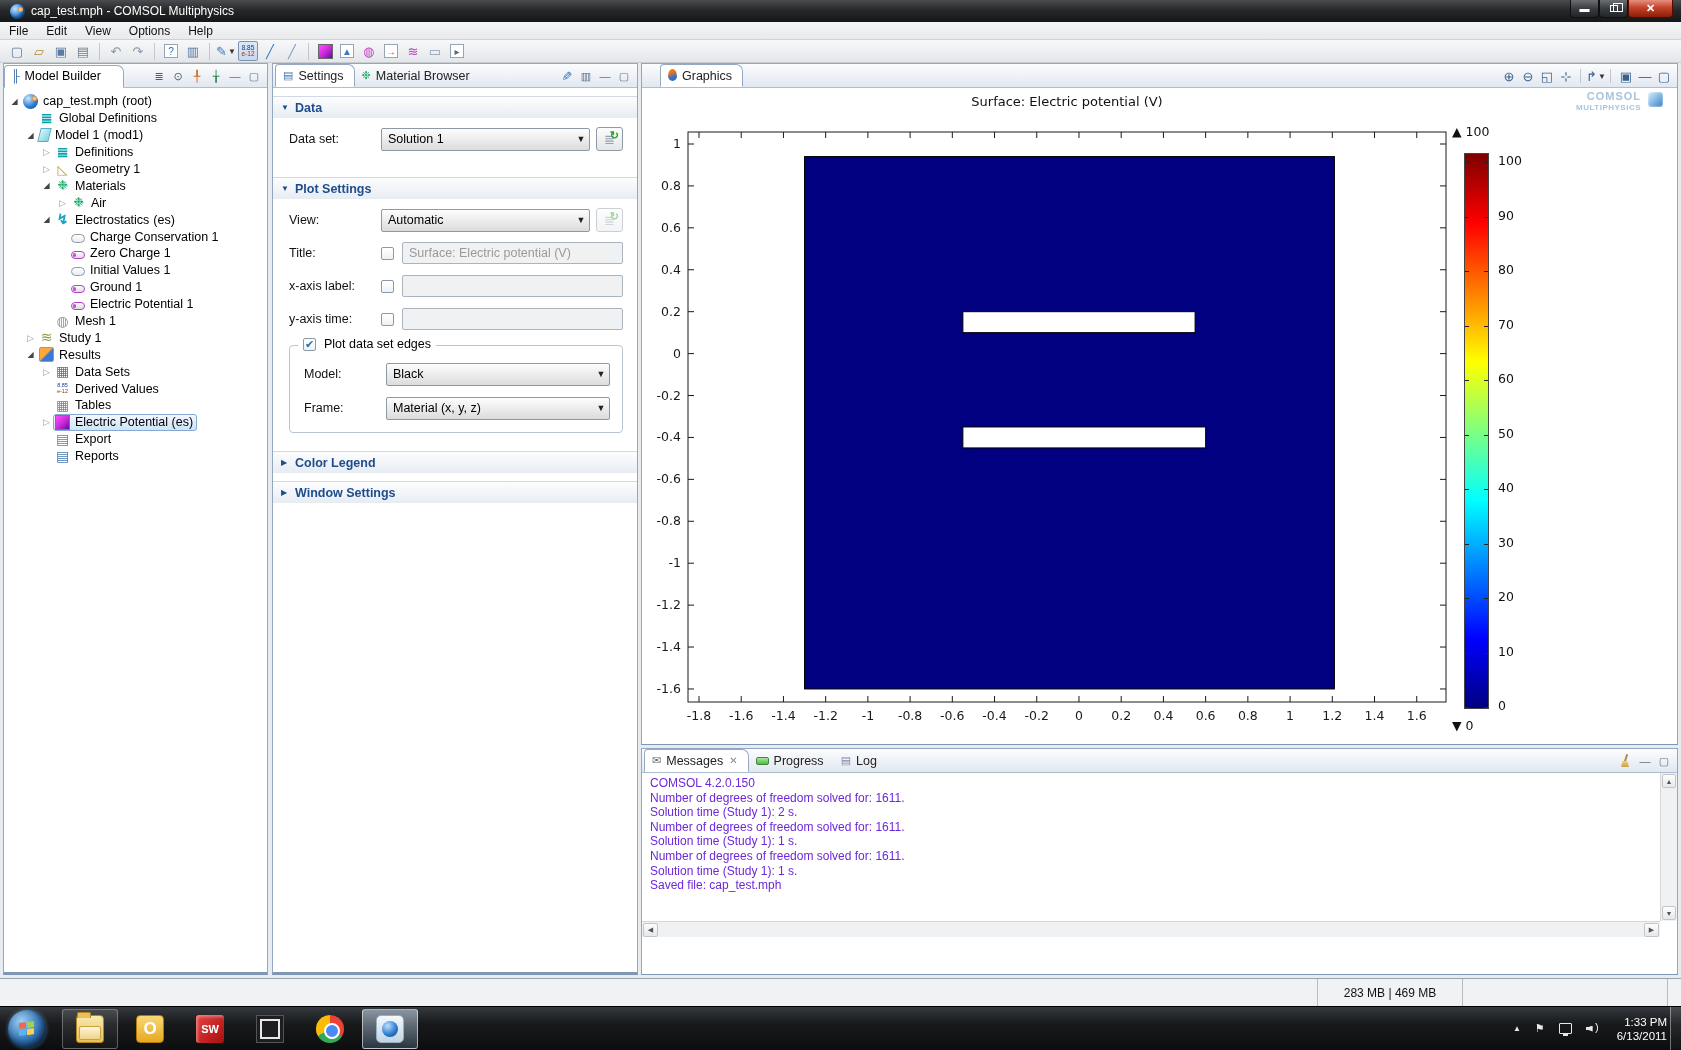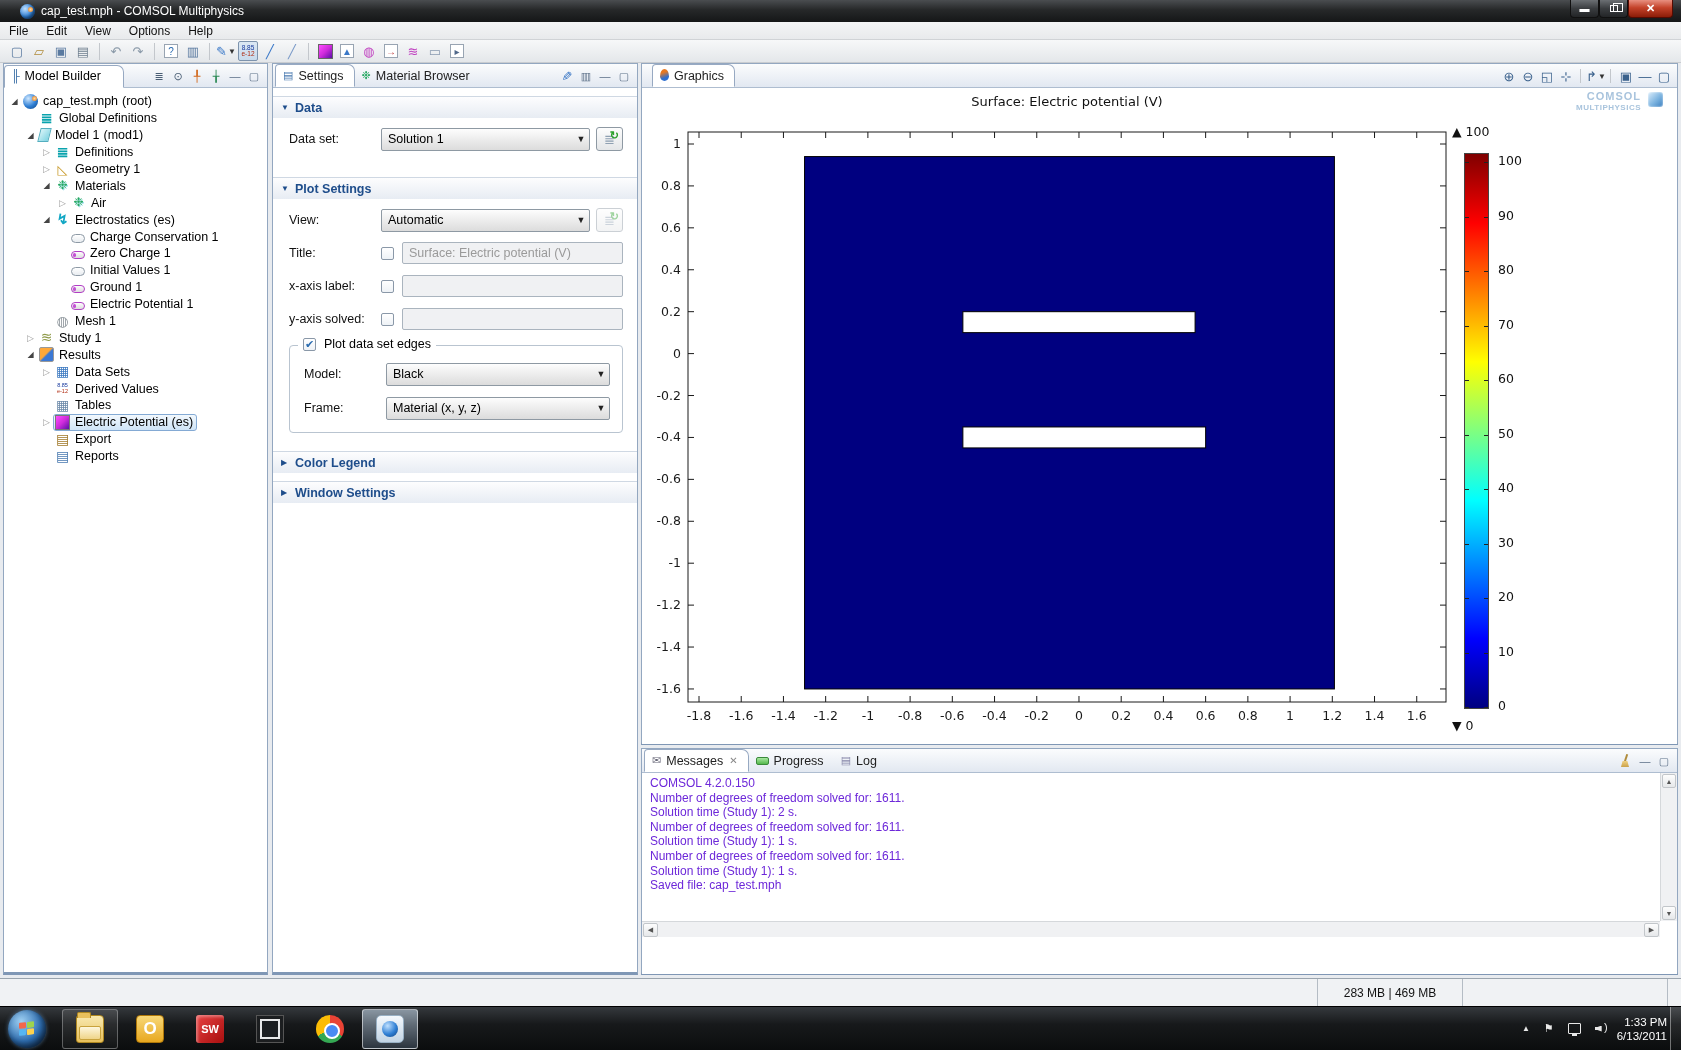--- a/index.html
+++ b/index.html
@@ -2,21 +2,21 @@
 <html><head>
 <meta charset="utf-8">
 <style>
   * { margin:0; padding:0; box-sizing:border-box; }
   html,body { width:1681px; height:1050px; overflow:hidden; }
   body { font-family:"Liberation Sans", sans-serif; font-size:12.5px; background:#e8ebef; position:relative; }
 
   
   .titlebar { position:absolute; left:0; top:0; width:1681px; height:22px;
     background:linear-gradient(#4a4d50,#262829 45%,#151617); color:#fff;
-    display:flex; align-items:center; padding-left:20px; font-size:12px; }
+    display:flex; align-items:center; padding-left:10px; font-size:12px; }
   .app-icon { width:15px; height:15px; border-radius:50%;
     background:radial-gradient(circle at 34% 32%, #bfe0ff, #2f7fd4 55%, #0c3f7e);
     box-shadow:inset -2px -2px 3px rgba(0,0,0,.4); margin-right:6px; position:relative; }
   .app-icon::after{ content:""; position:absolute; right:2px; top:3px; width:5px; height:5px;
     border-radius:50%; background:radial-gradient(#ffd9a0,#e07818); }
   .win-controls { position:absolute; right:8px; top:0; display:flex; }
   .win-btn { width:29px; height:18px; border:1px solid #101010; border-top:none;
     border-radius:0 0 4px 4px; background:linear-gradient(#6b6f73,#3a3d40 50%,#232527);
     color:#fff; font-size:10px; display:flex; align-items:center; justify-content:center; }
   .win-btn.close { width:45px; background:linear-gradient(#e89080,#c4432a 45%,#8c1d08);
@@ -225,21 +225,21 @@
     background:radial-gradient(circle at 35% 30%, #bfe0ff, #2f7fd4 55%, #0c3f7e); }
   .tray { position:absolute; right:14px; top:0; height:100%; display:flex; align-items:center; }
   .tray-ic { color:#e8e8e8; margin:0 7px; font-size:11px; }
   .tray-ic.expand { font-size:8px; }
   .net-ic { width:13px; height:11px; border:1px solid #e8e8e8; border-radius:1px; position:relative; margin:0 7px; }
   .net-ic::after { content:""; position:absolute; left:3px; bottom:-3px; width:5px; height:2px; background:#e8e8e8; }
   .spk-ic { width:14px; height:12px; position:relative; margin:0 7px; }
   .spk-ic::before { content:""; position:absolute; left:0; top:3px; width:7px; height:6px; background:#e8e8e8;
     clip-path:polygon(0 25%, 40% 25%, 100% 0, 100% 100%, 40% 75%, 0 75%); }
   .spk-ic::after { content:")"; position:absolute; right:1px; top:-2px; color:#e8e8e8; font-size:11px; }
-  .clock { color:#fff; font-size:11.5px; text-align:right; line-height:14px; margin-left:1px; }
+  .clock { color:#fff; font-size:11.5px; text-align:right; line-height:14px; margin-left:10px; }
   .show-desktop { position:absolute; right:0; top:0; width:11px; height:100%;
     background:linear-gradient(rgba(255,255,255,.10),rgba(255,255,255,.02));
     border-left:1px solid rgba(255,255,255,.4); }
 </style>
 </head>
 <body>
 
 <div class="titlebar">
   <span class="app-icon"></span>
   <span>cap_test.mph - COMSOL Multiphysics</span>
@@ -560,21 +560,21 @@
       </div>
     </div>
     <div class="frow">
       <span class="flabel">x-axis label:</span>
       <span class="cb"></span>
       <div class="tfield">
           <span></span>
         </div>
     </div>
     <div class="frow">
-      <span class="flabel">y-axis solved:</span>
+      <span class="flabel">y-axis time:</span>
       <span class="cb"></span>
       <div class="tfield">
           <span></span>
         </div>
     </div>
 
     <div class="groupbox">
       <div class="legend">
         <span class="cb">✔</span>
         <span>Plot data set edges</span>
@@ -600,21 +600,21 @@
       <span class="sec-title">Color Legend</span>
     </div>
     <div class="sec-head">
       <span class="arr">▶</span>
       <span class="sec-title">Window Settings</span>
     </div>
   </div>
 
   <div class="panel" id="graphics-panel">
     <div class="panel-tabs">
-      <div class="ptab active" style="margin-left:10px">
+      <div class="ptab active" style="margin-left:18px">
         <span class="tico">
           <span style="display:inline-block;width:9px;height:12px;border-radius:50% 50% 50% 50%/60% 60% 40% 40%;background:linear-gradient(160deg,#e87820 30%,#2f6fd0 70%)"></span>
         </span>
         <span>Graphics</span>
       </div>
       <div class="panel-icons" id="gfx-icons">
           <span class="pic" style="color: rgb(58, 97, 140); font-size: 13px;">⊕</span>
           <span class="pic" style="color: rgb(58, 97, 140); font-size: 13px;">⊖</span>
           <span class="pic" style="color: rgb(58, 97, 140); font-size: 13px;">◱</span>
           <span class="pic" style="color: rgb(58, 97, 140); font-size: 13px;">⊹</span>

